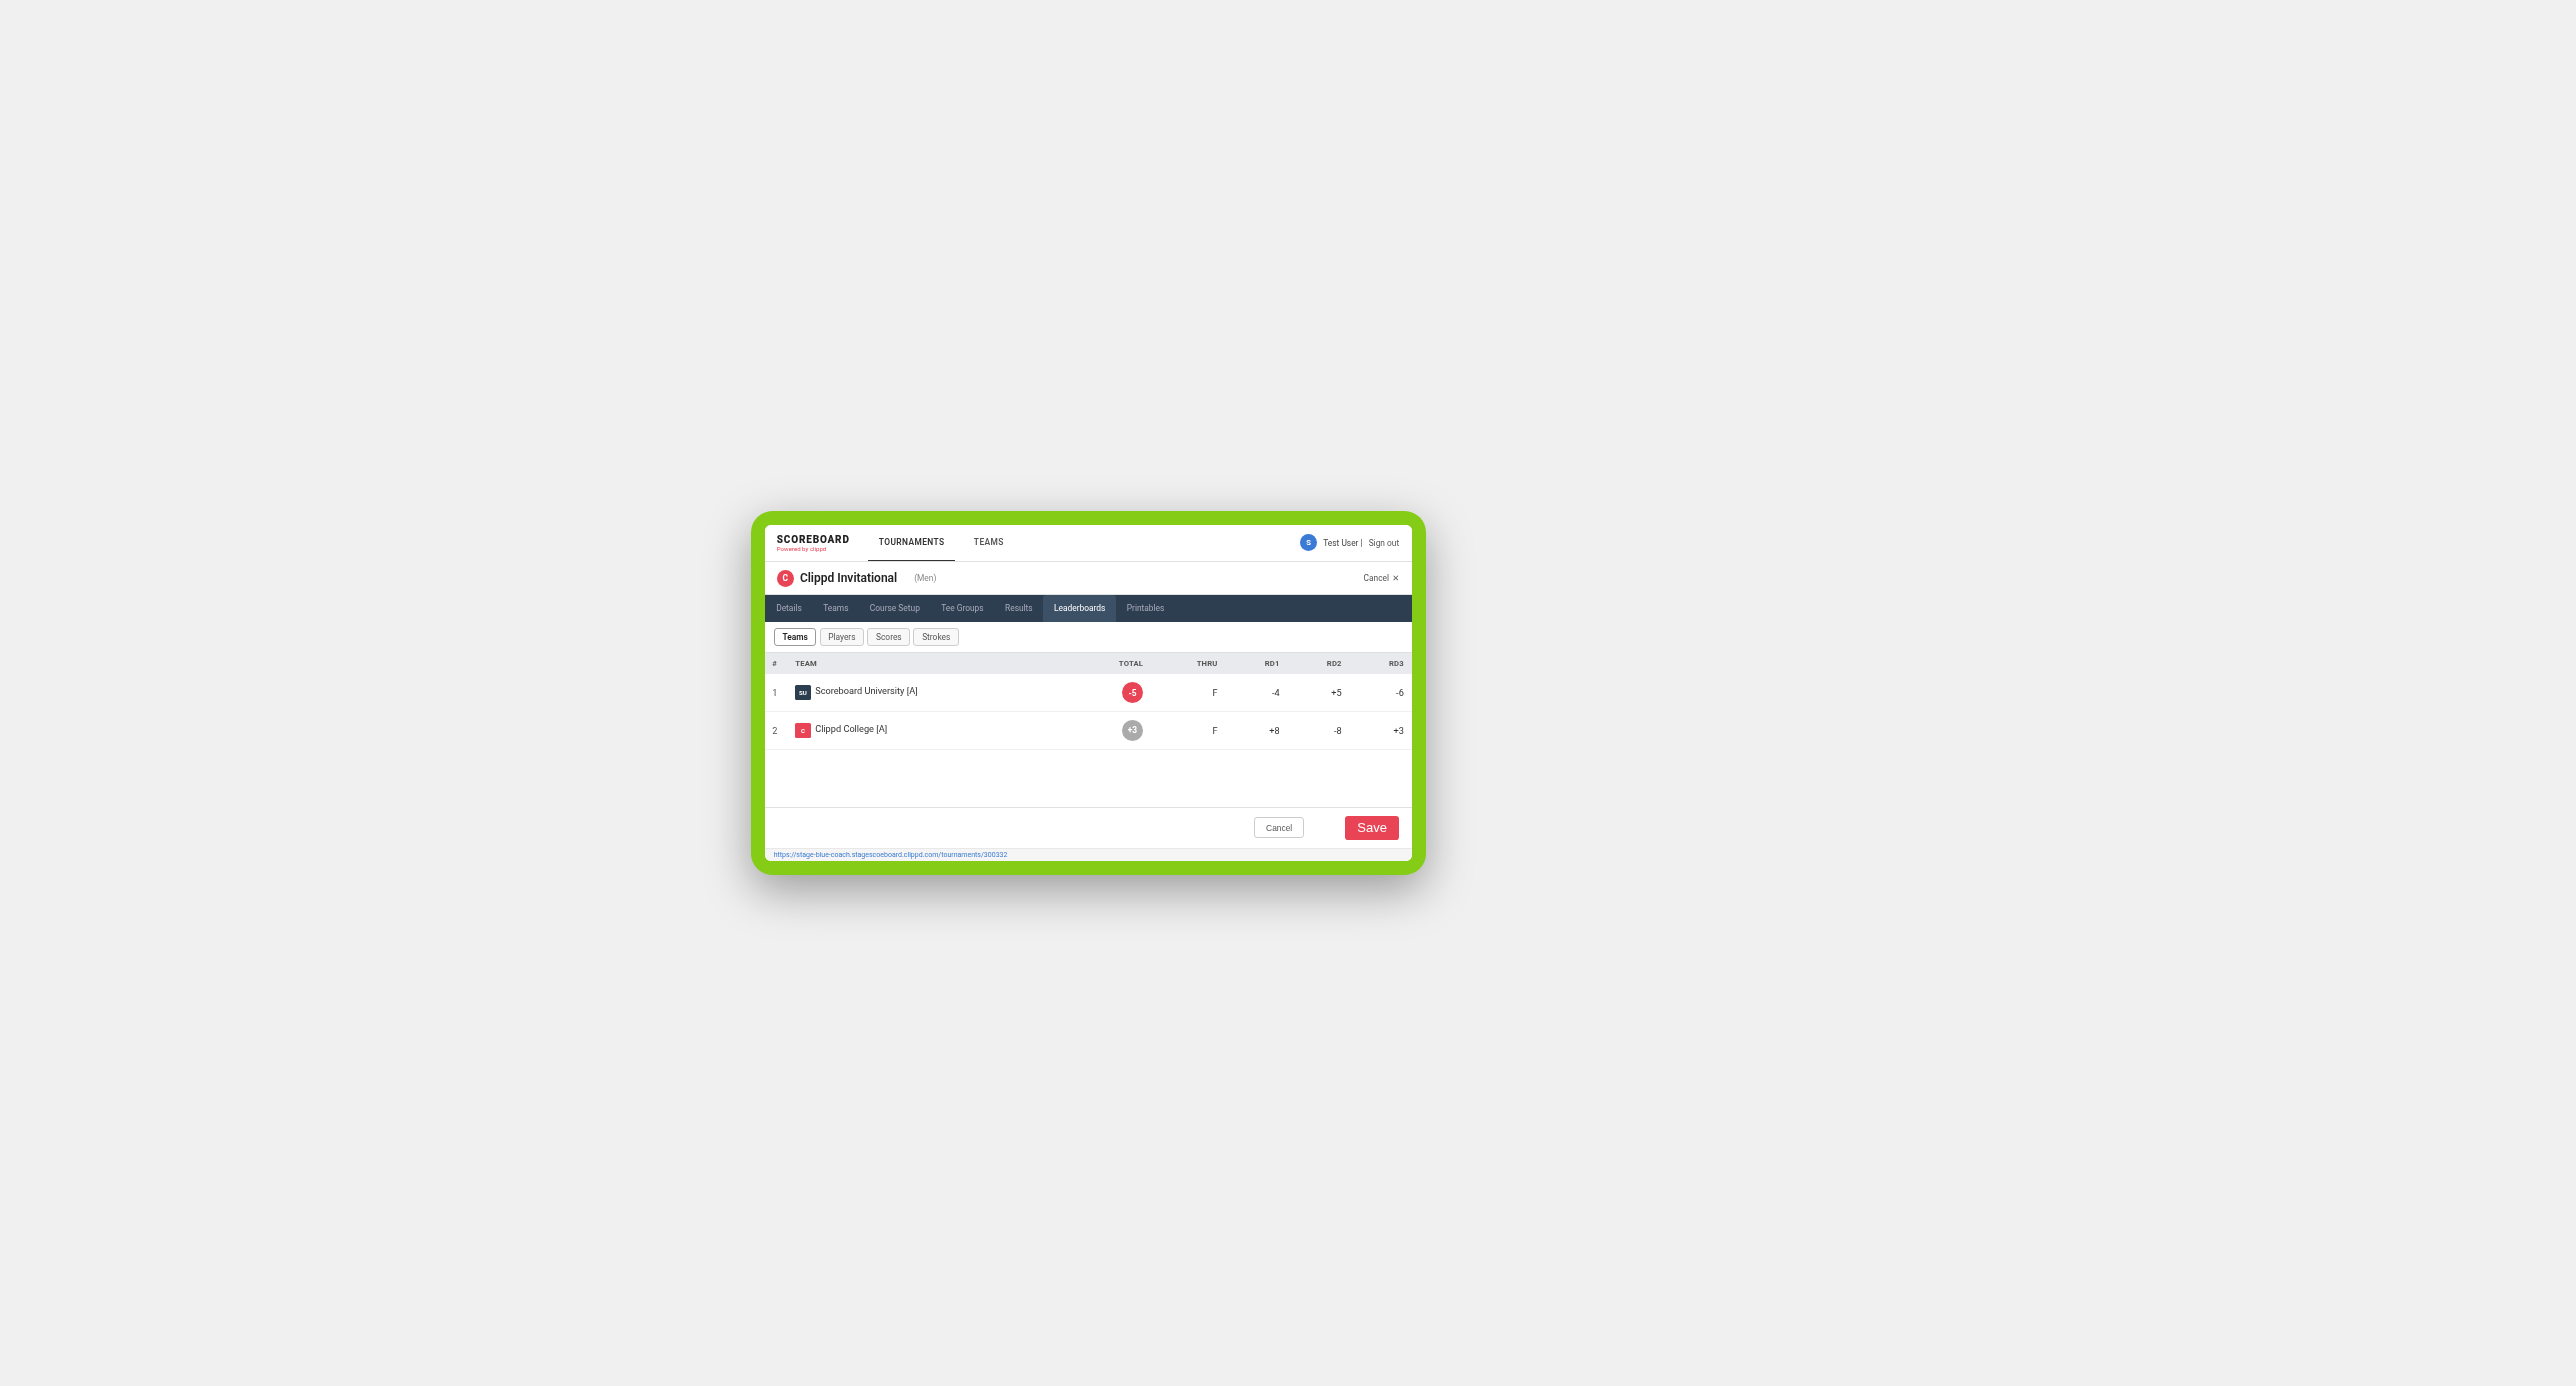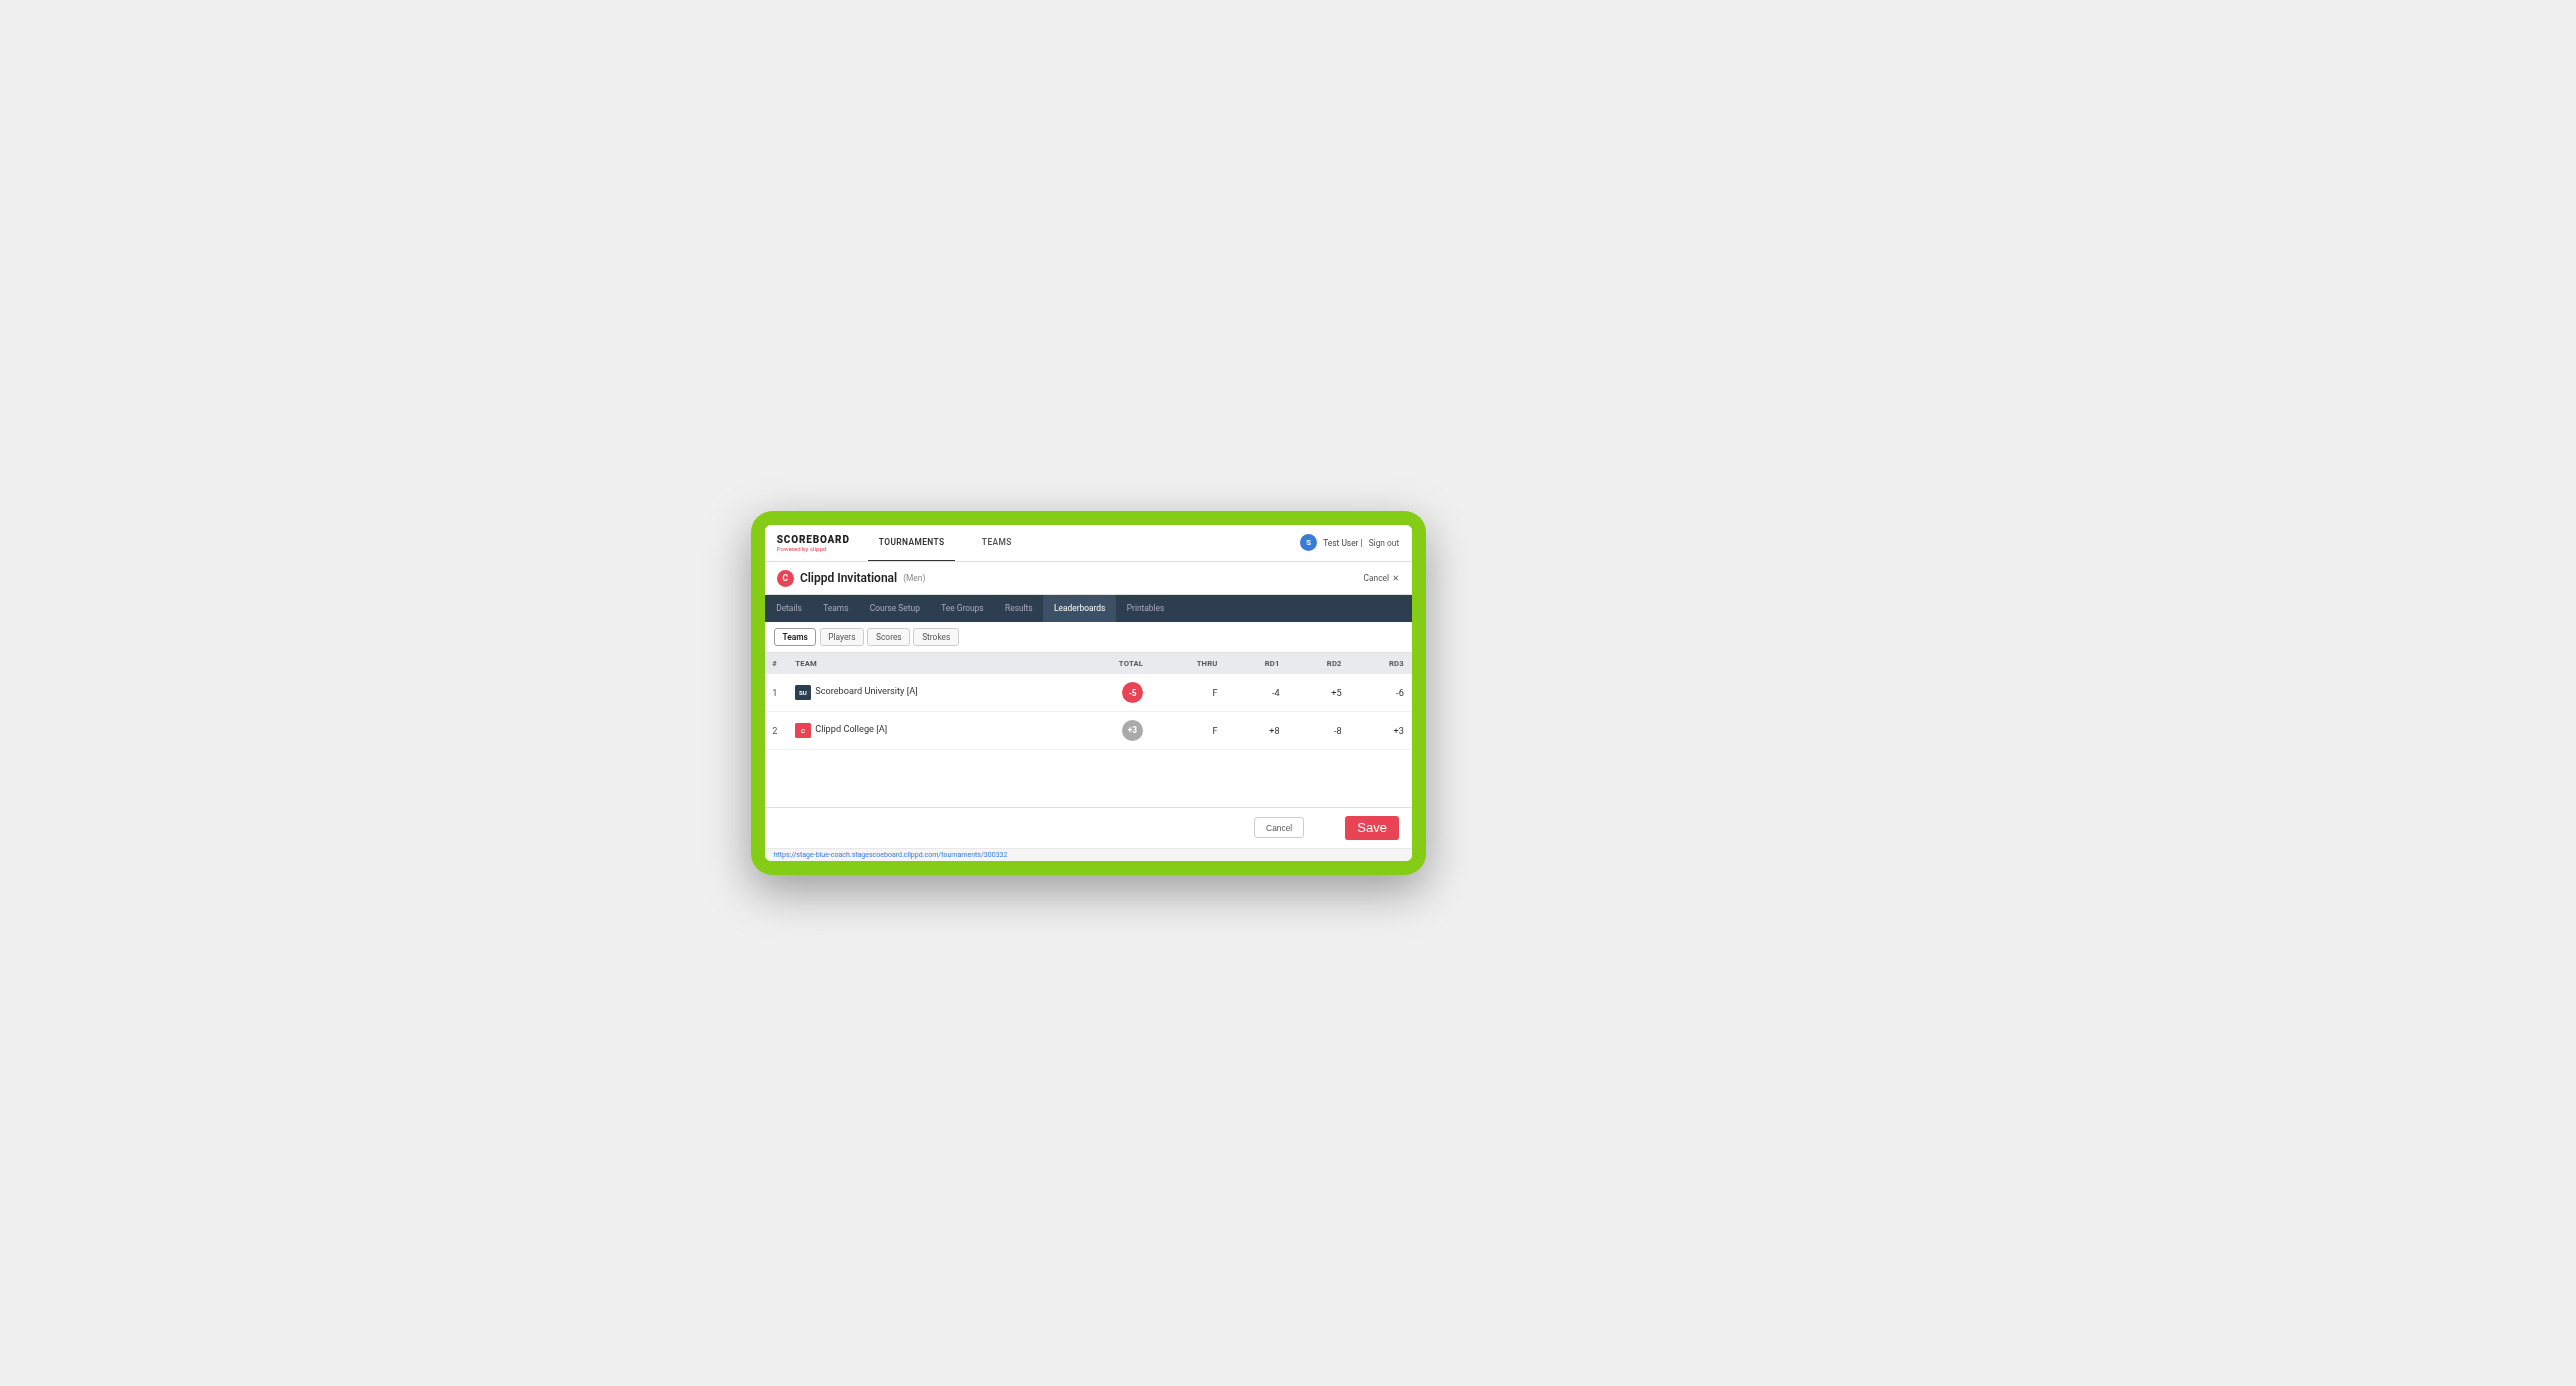--- a/index.html
+++ b/index.html
@@ -67,21 +67,21 @@
     }
     .logo-sub {
       font-size: 6.1px;
       color: #888;
     }
     .logo-sub span {
       color: #e84455;
     }
     .nav-links {
       display: flex;
-      gap: 16px;
+      gap: 8px;
       height: 100%;
     }
     .nav-link {
       padding: 0 10.7px;
       font-size: 8.4px;
       font-weight: 600;
       color: #555;
       text-transform: uppercase;
       letter-spacing: 0.4px;
       display: flex;
@@ -139,21 +139,21 @@
       margin-right: 6.1px;
     }
     .tournament-title {
       font-size: 12px;
       font-weight: 600;
       color: #222;
     }
     .tournament-subtitle {
       font-size: 8.4px;
       color: #888;
-      margin-left: 6px;
+      margin-left: 17px;
     }
     .cancel-btn {
       margin-left: auto;
       font-size: 8.4px;
       color: #555;
       cursor: pointer;
       display: flex;
       align-items: center;
       gap: 3.1px;
     }

